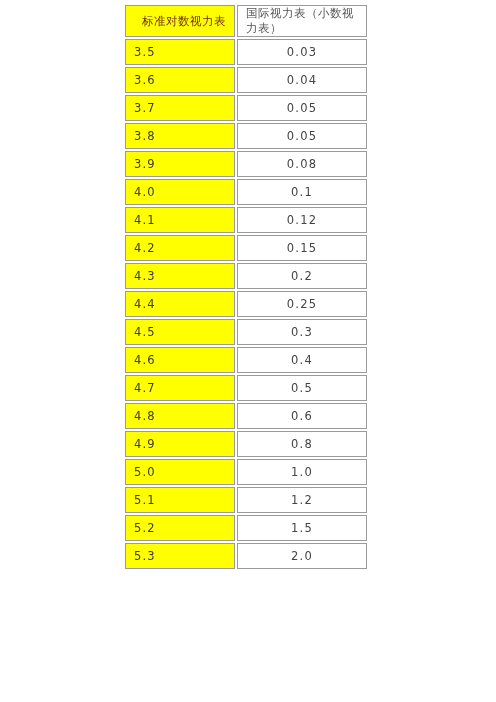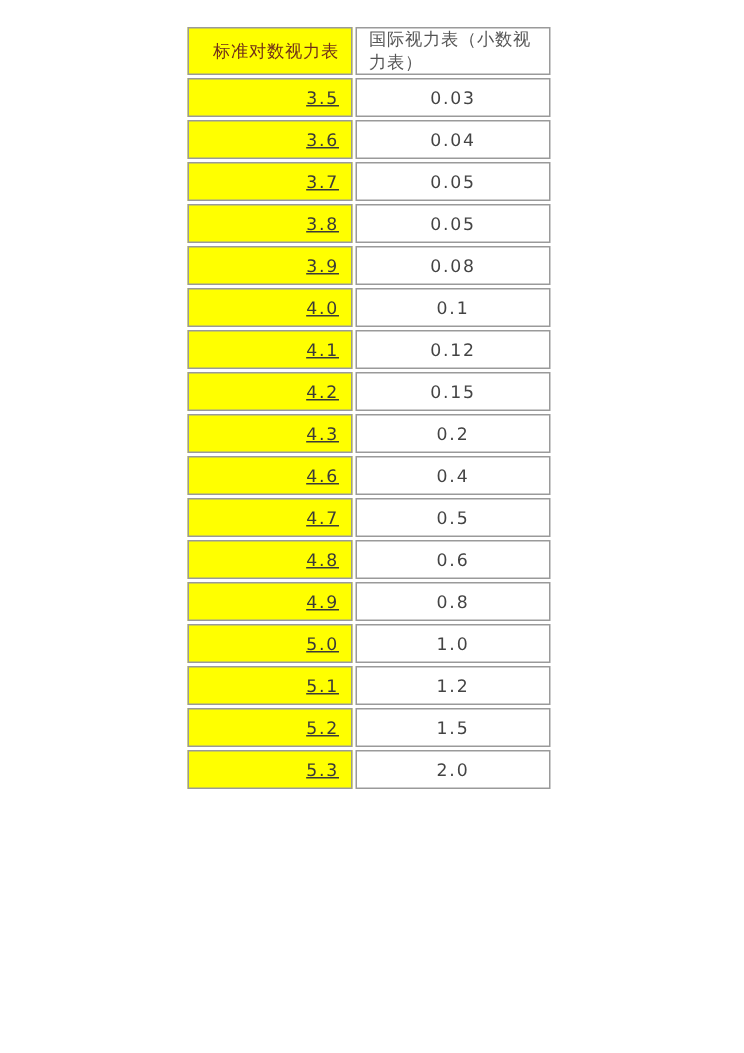--- a/index.html
+++ b/index.html
@@ -16,21 +16,21 @@
   }
   #page {
     position: relative;
     width: 496px;
     height: 702px;
     background: #ffffff;
   }
   #acuity-table {
     position: absolute;
     left: 123px;
-    top: 16px;
+    top: 3px;
     border-collapse: separate;
     border-spacing: 2px;
     table-layout: fixed;
     background: #ffffff;
   }
   #acuity-table td {
     border: 1px solid #9a9a9a;
     padding: 0 8px;
     height: 26px;
     vertical-align: middle;
@@ -59,22 +59,21 @@
   }
   .hdr-dec {
     background: #ffffff;
     color: #555555;
     text-align: left;
     margin-top: 39px;
   }
   
   .cell-log {
     color: #3b3b38;
-    text-align: right;
-    text-decoration: underline;
+    text-align: left;
   }
   .cell-dec {
     color: #444444;
     text-align: center;
   }
 </style>
 </head>
 <body>
 
 <div id="page">
@@ -117,20 +116,28 @@
         </tr>
         <tr>
           <td class="col-log cell-log">4.2</td>
           <td class="col-dec cell-dec">0.15</td>
         </tr>
         <tr>
           <td class="col-log cell-log">4.3</td>
           <td class="col-dec cell-dec">0.2</td>
         </tr>
         <tr>
+          <td class="col-log cell-log">4.4</td>
+          <td class="col-dec cell-dec">0.25</td>
+        </tr>
+        <tr>
+          <td class="col-log cell-log">4.5</td>
+          <td class="col-dec cell-dec">0.3</td>
+        </tr>
+        <tr>
           <td class="col-log cell-log">4.6</td>
           <td class="col-dec cell-dec">0.4</td>
         </tr>
         <tr>
           <td class="col-log cell-log">4.7</td>
           <td class="col-dec cell-dec">0.5</td>
         </tr>
         <tr>
           <td class="col-log cell-log">4.8</td>
           <td class="col-dec cell-dec">0.6</td>

